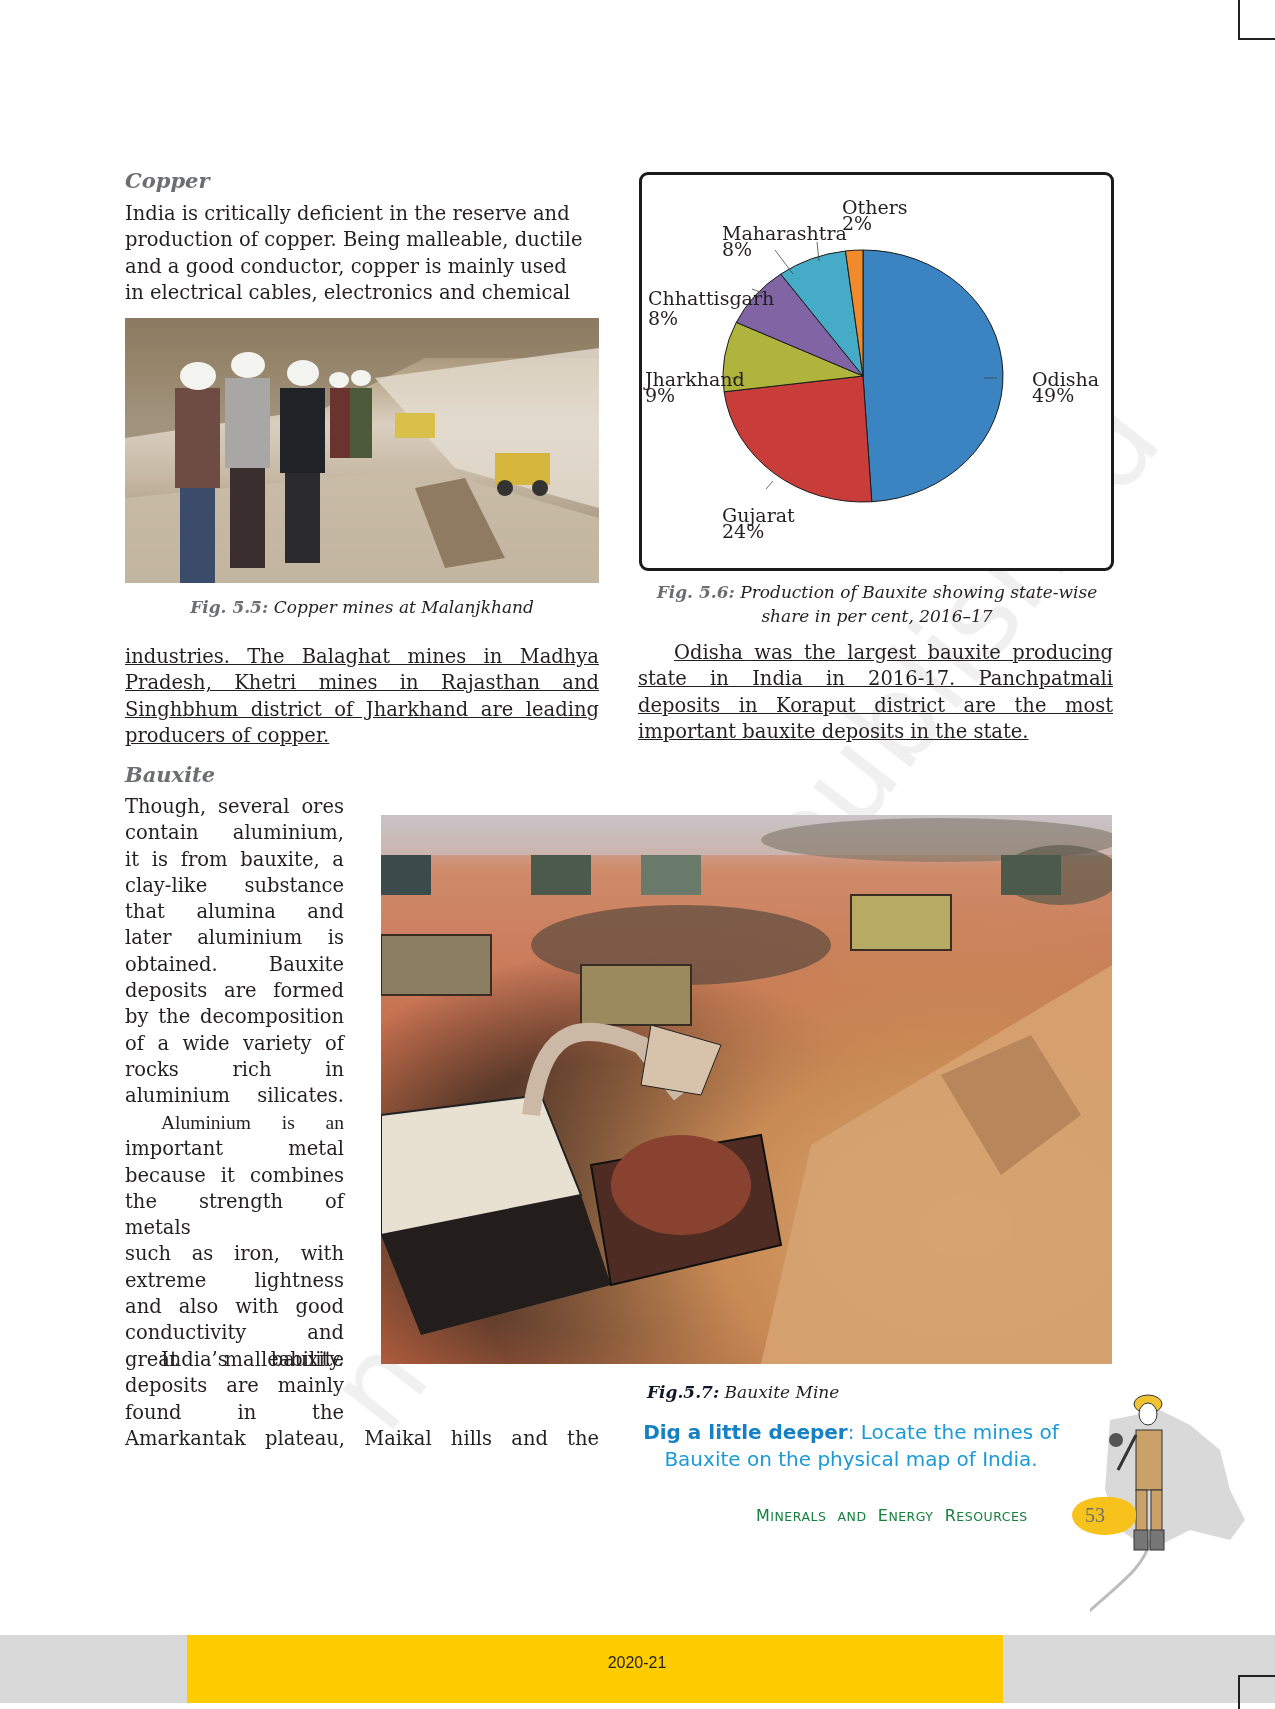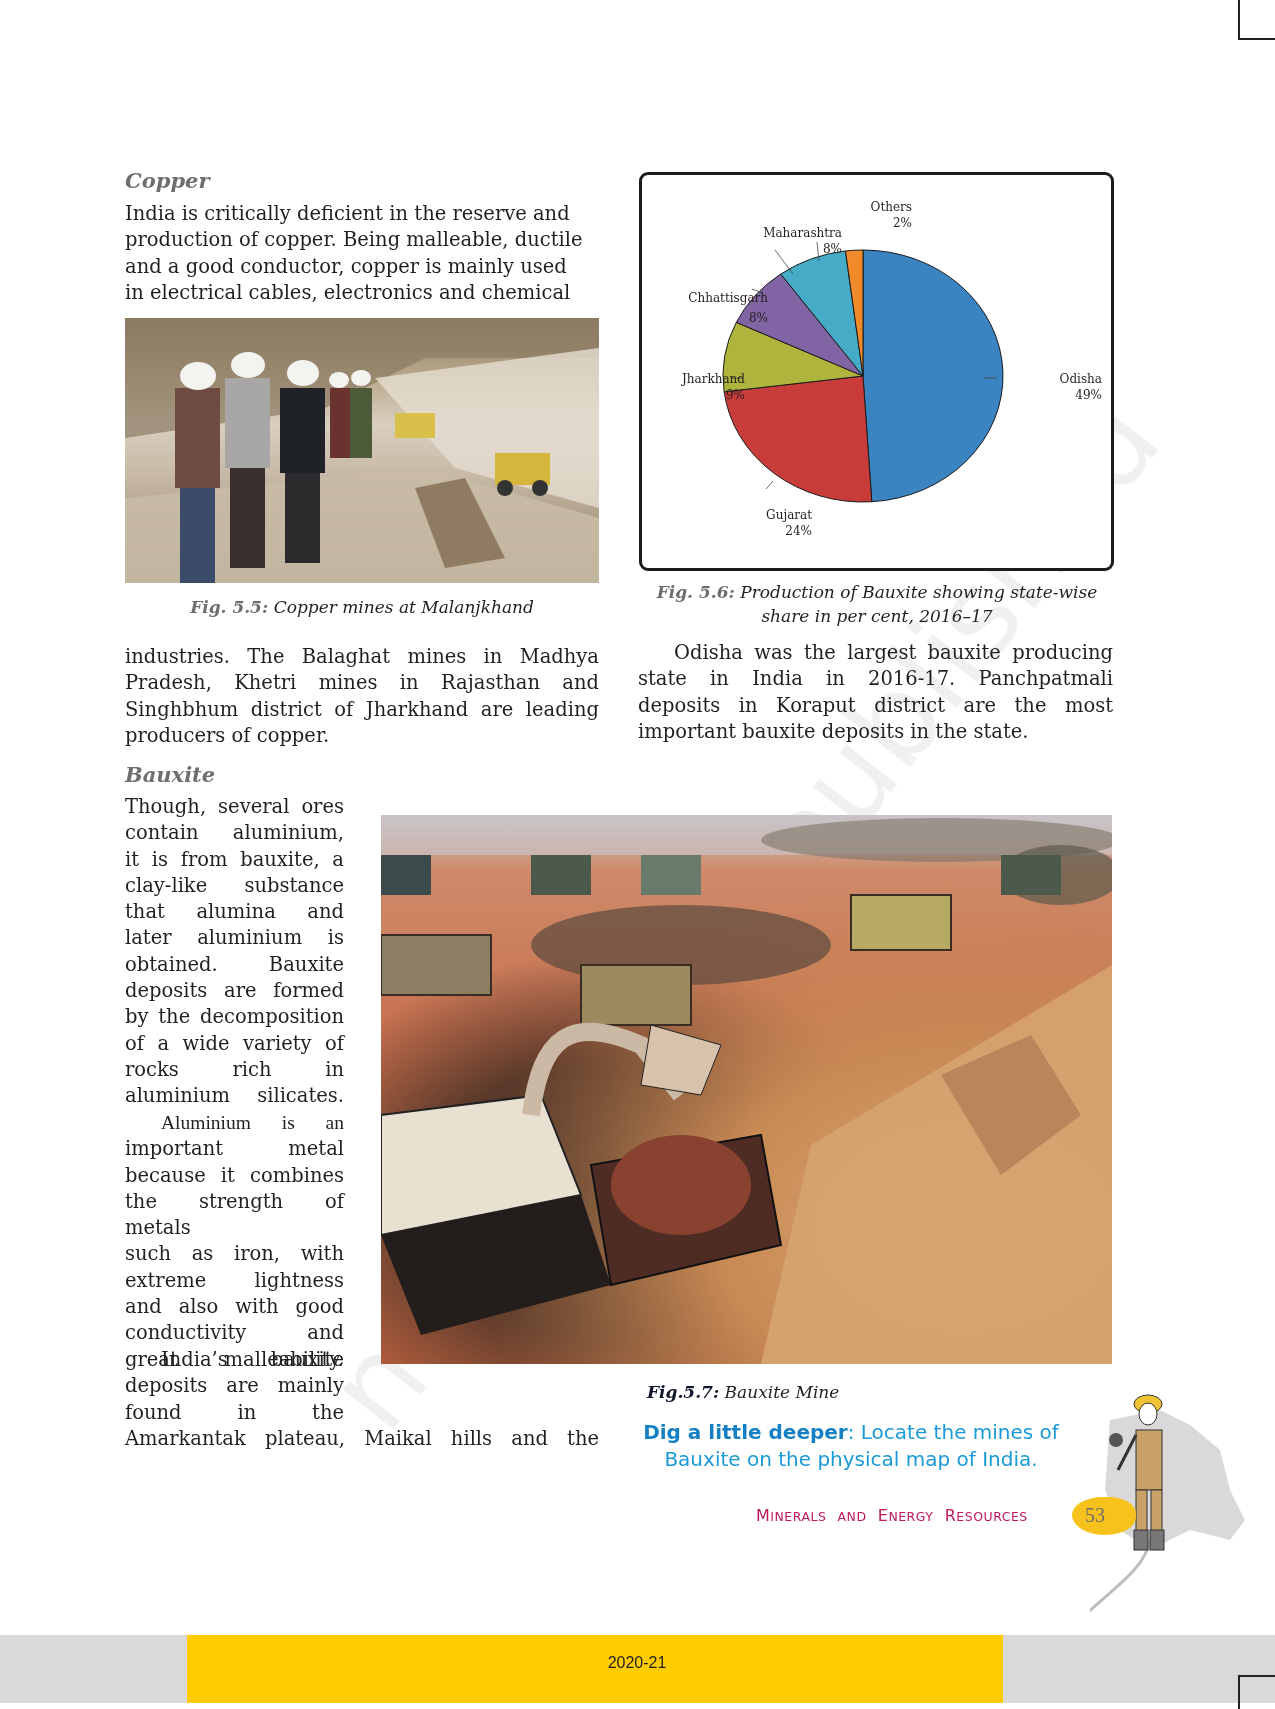--- a/index.html
+++ b/index.html
@@ -4,38 +4,38 @@
 <style>
   html, body { margin:0; padding:0; }
   body { width:1275px; height:1709px; position:relative; background:#ffffff; overflow:hidden;
          font-family:"DejaVu Serif", serif; color:#231f20; }
   .abs { position:absolute; }
   .crop-tl { left:1238px; top:0; width:40px; height:38px; border-left:2px solid #222; border-bottom:2px solid #222; }
   .crop-br { left:1238px; top:1675px; width:40px; height:40px; border-left:2px solid #222; border-top:2px solid #222; }
 
   .heading { font-family:"DejaVu Serif", serif; font-style:italic; font-weight:bold; color:#6d6e70; font-size:21px; }
   .body-text { font-family:"DejaVu Serif", serif; font-size:19.5px; line-height:26.3px; text-align:justify; color:#231f20; }
-  .body-text p { margin:0; }
+  .body-text p { margin:0;text-decoration:underline; }
   .indent { text-indent:36px; }
   .caption { font-family:"DejaVu Serif", serif; font-style:italic; font-size:17px; color:#231f20; text-align:center; line-height:24px; }
   .caption .fig { font-weight:bold; color:#6d6e70; }
 
   .photo { overflow:hidden; }
   .copper-photo { background:linear-gradient(180deg,#8c7a5f 0%,#b9a88b 22%,#d9cfc0 40%,#c6b8a4 60%,#a79882 80%,#8e806c 100%); }
   .bauxite-photo { background:
       radial-gradient(ellipse at 80% 75%, #d8a772 0%, #c98a55 30%, transparent 60%),
       radial-gradient(ellipse at 30% 70%, #3c2b24 0%, #5b3a2a 25%, transparent 45%),
       linear-gradient(180deg,#c7c0c4 0%,#cf8b6a 10%,#c7704f 40%,#c46a45 60%,#b9603e 100%); }
 
   .chart-box { left:639px; top:172px; width:469px; height:393px; border:3.5px solid #1b1b1b; border-radius:9px; background:#fff; }
-  .pie-label { position:absolute; font-family:"DejaVu Serif", serif; font-size:12px; line-height:16px; text-align:right; color:#231f20; }
+  .pie-label { position:absolute; font-family:"DejaVu Serif", serif; font-size:19px; line-height:16px; text-align:left; color:#231f20; }
 
   .dig { font-family:"DejaVu Sans", sans-serif; color:#1a9ad6; font-size:20px; line-height:27px; text-align:center; }
   .dig b { font-weight:bold; color:#1581c4; }
-  .running { font-family:"DejaVu Sans", sans-serif; color:#be185d; font-size:16px; letter-spacing:0.5px; }
+  .running { font-family:"DejaVu Sans", sans-serif; color:#15803d; font-size:16px; letter-spacing:0.5px; }
   .running .sc { font-size:12.5px; }
   .page-no-bg { left:1072px; top:1497px; width:64px; height:38px; background:#f7c21c; border-radius:50% 45% 50% 55%; }
   .page-no { font-family:Liberation Serif, serif; font-size:20px; color:#6d6e70;text-align:center; }
 
   .footer-band { left:0; top:1635px; width:1275px; height:68px; background:#d9d9d9; }
   .footer-yellow { left:187px; top:1635px; width:816px; height:68px; background:#ffcc00; }
   .footer-year { font-family:"Liberation Sans", sans-serif; font-size:16px; color:#231f20; }
 
   .watermark { font-family:"DejaVu Sans", sans-serif; font-size:118px; color:rgba(0,0,0,0.06); transform:rotate(-52deg); transform-origin:left top; white-space:nowrap; }
 </style>

